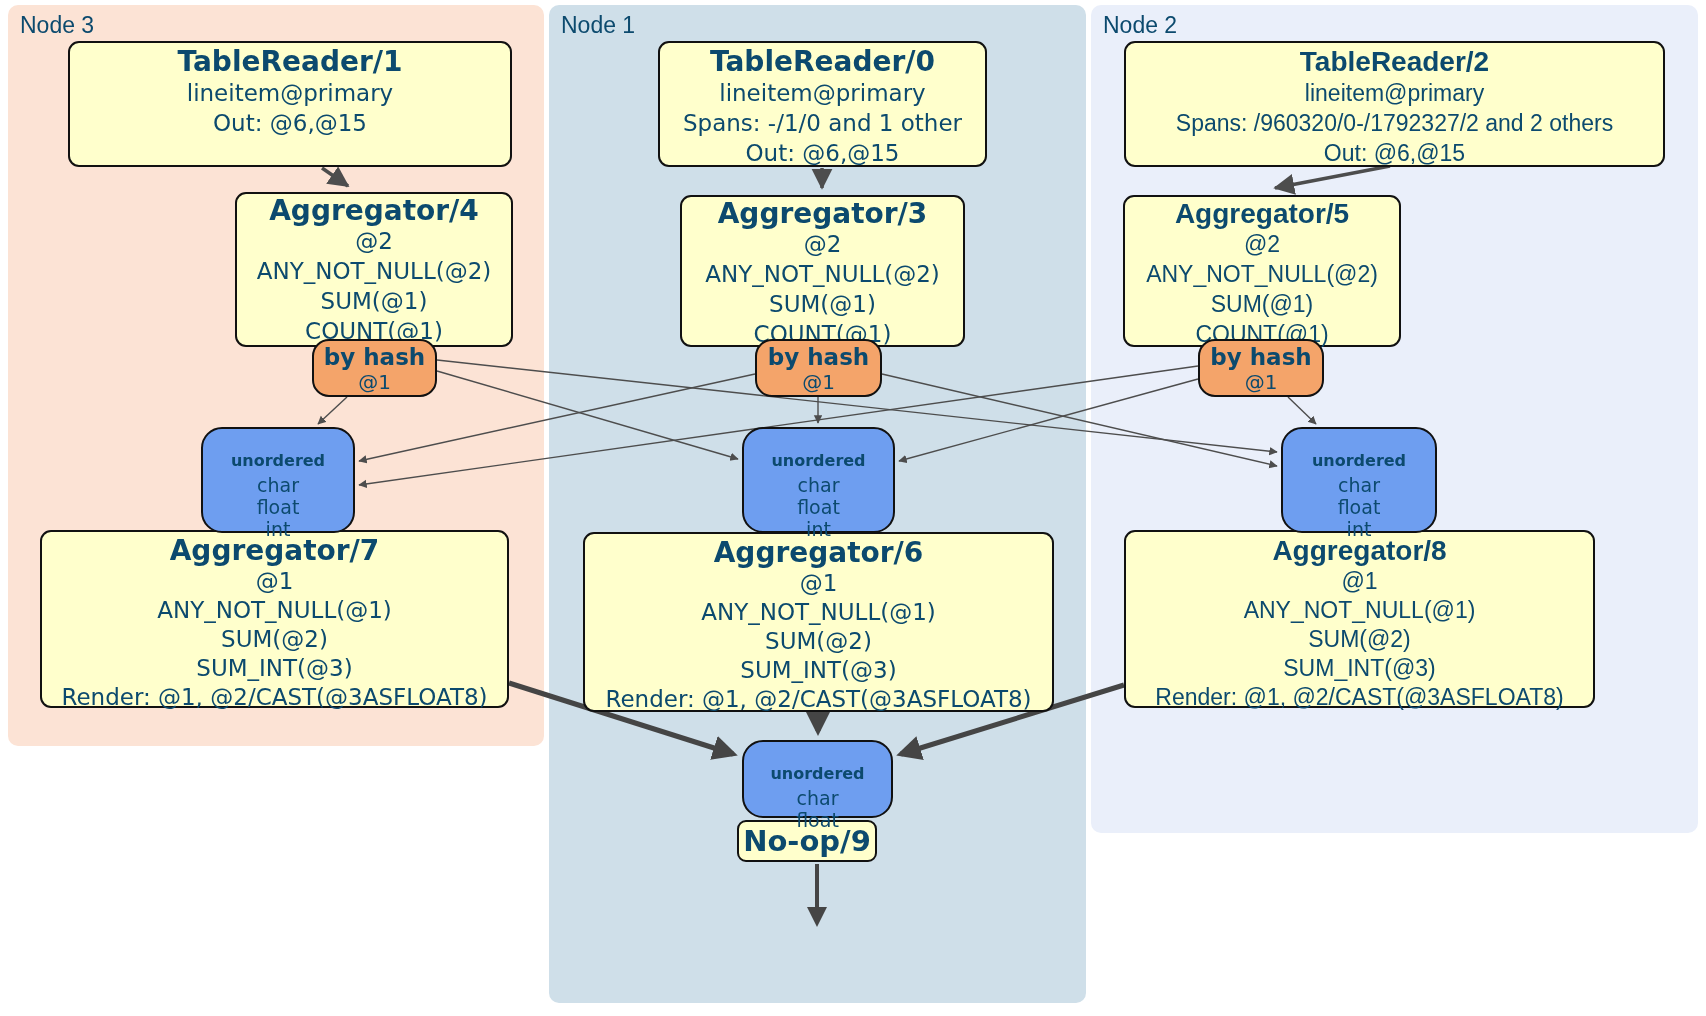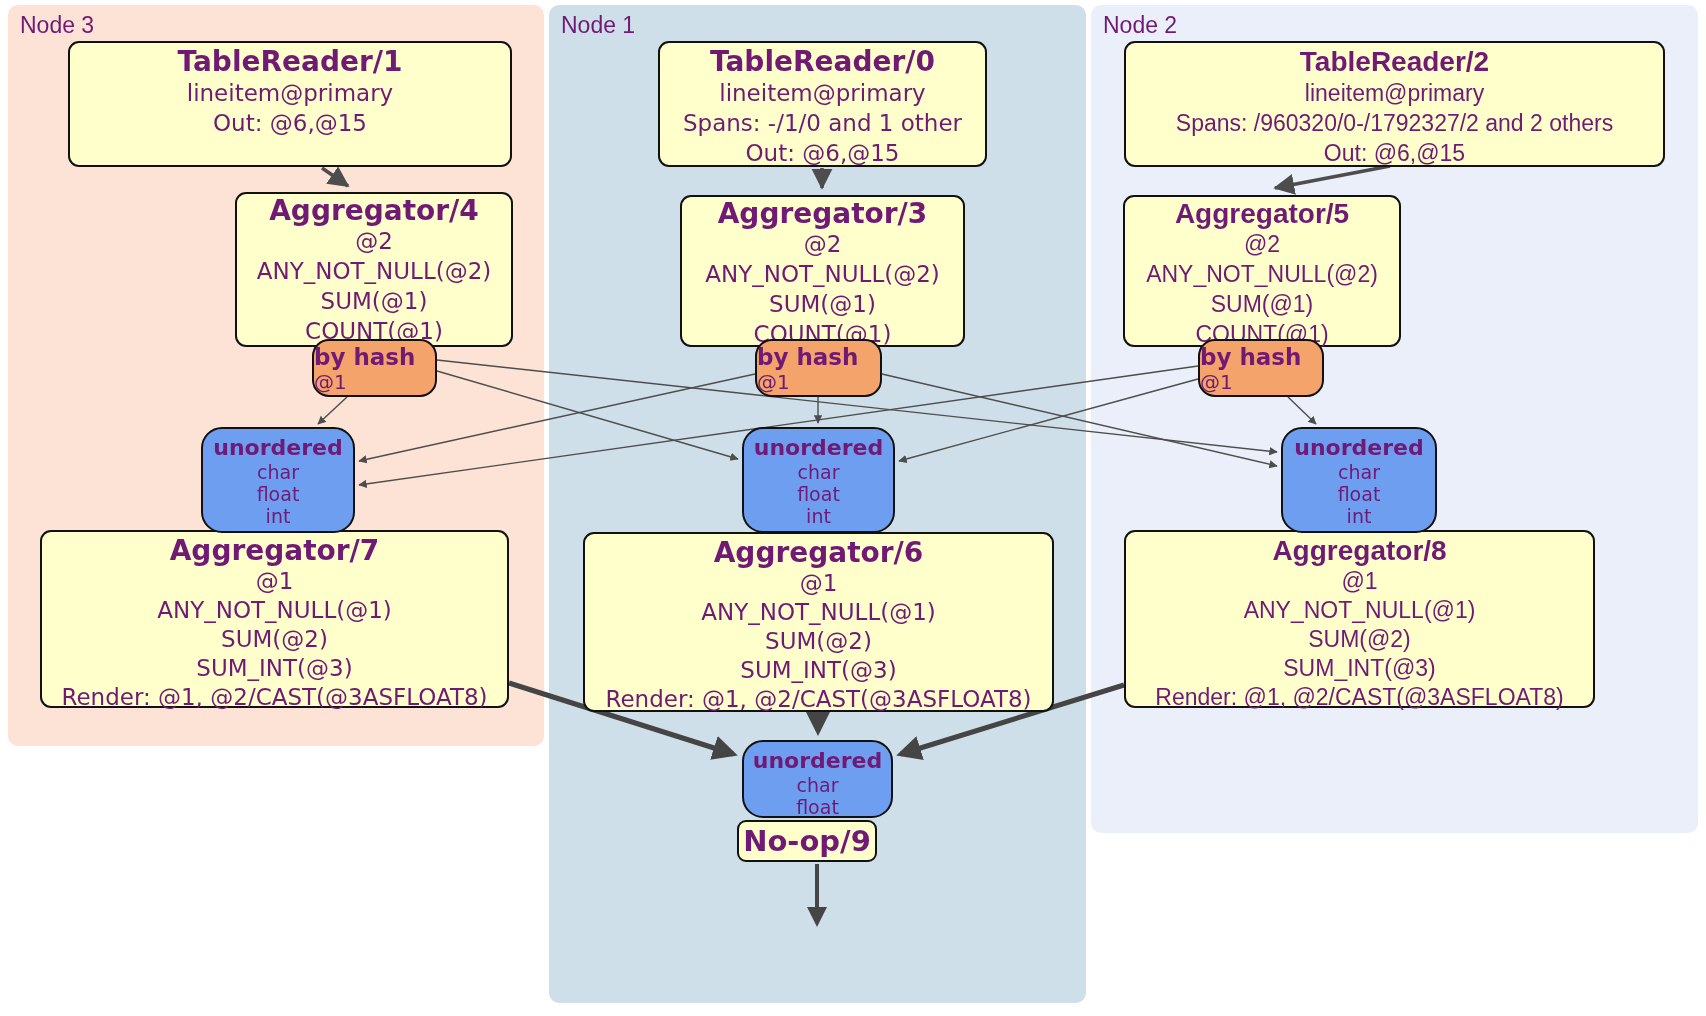--- a/index.html
+++ b/index.html
@@ -1,48 +1,48 @@
 <!DOCTYPE html>
 <html style="--node3-bg: #fce3d5; --node1-bg: #cfdfe9; --node2-bg: #eaeffa; --box-bg: #ffffcc; --router-bg: #f4a46a; --sync-bg: #6e9ef0; --box-border: #111111; --edge: #4d4d4d;"><head>
 <meta charset="utf-8">
 <style>
   html,body{margin:0;padding:0;background:#fff;}
   .stage{
     position:relative;width:1706px;height:1016px;background:#fff;
-    font-family:"DejaVu Sans",sans-serif;overflow:hidden;color:#701a75;
+    font-family:"DejaVu Sans",sans-serif;overflow:hidden;color:#0c4a6e;
   }
   .panel{position:absolute;border-radius:10px;z-index:0;}
   .panel-label{
     position:absolute;left:12px;top:7px;font-size:23px;
     font-family:"Liberation Sans",sans-serif;
   }
   svg.edges{position:absolute;left:0;top:0;z-index:1;}
   .node-box{
     position:absolute;z-index:2;box-sizing:border-box;
     background:var(--box-bg,#ffffcc);border:2px solid var(--box-border,#111);
     border-radius:11px;text-align:center;
   }
   .node-box .title{font-weight:bold;font-size:28px;line-height:33px;padding-top:2px;}
   .node-box .line{font-size:23px;line-height:30px;}
   .agg-top .title{padding-top:1px;line-height:31px;}
   .agg-bottom .line{line-height:29px;}
   .lib{font-family:"Liberation Sans",sans-serif;}
   .router{
     position:absolute;z-index:3;box-sizing:border-box;
     background:var(--router-bg,#f4a46a);border:2px solid var(--box-border,#111);
-    border-radius:17px;
+    border-radius:17px;text-align:center;
   }
   .router .title{font-weight:bold;font-size:23px;line-height:27px;padding-top:3px;}
   .router .key{font-size:20px;line-height:22px;}
   .sync{
     position:absolute;z-index:3;box-sizing:border-box;
     background:var(--sync-bg,#6e9ef0);border:2px solid var(--box-border,#111);
     border-radius:21px;text-align:center;
   }
-  .sync .title{font-weight:bold;font-size:22px;line-height:27px;padding-top:5px;}
+  .sync .title{font-weight:bold;font-size:16px;line-height:27px;padding-top:18px;}
   .sync .line{font-size:19px;line-height:22px;}
   .pill{
     position:absolute;z-index:2;box-sizing:border-box;
     background:var(--box-bg,#ffffcc);border:2px solid var(--box-border,#111);
     border-radius:9px;display:flex;align-items:center;justify-content:center;
     font-weight:bold;font-size:29px;
   }
 </style>
 </head>
 <body>

